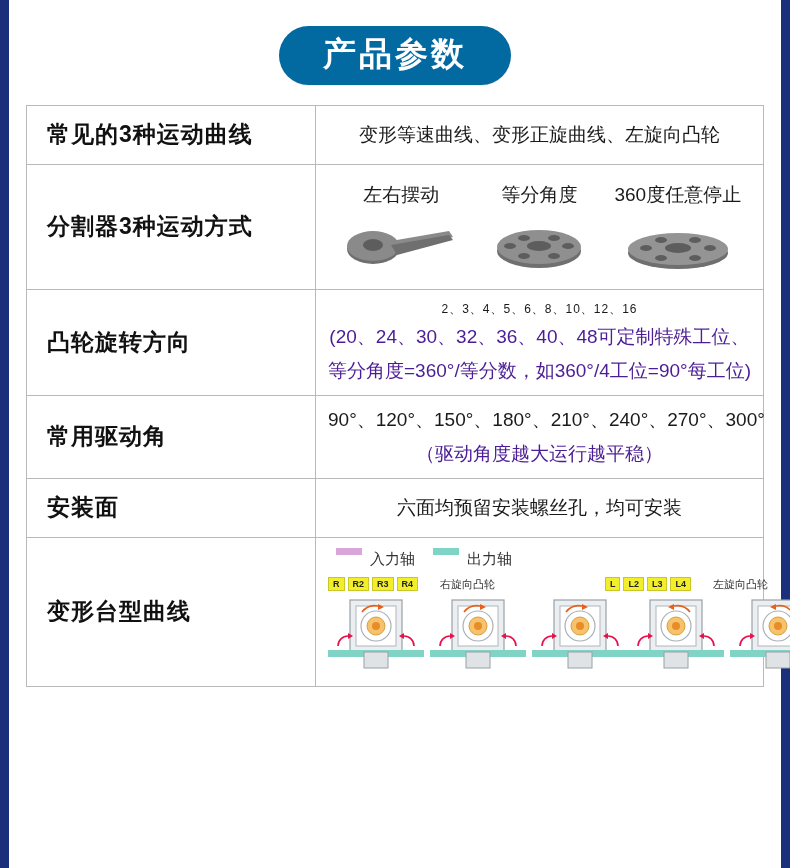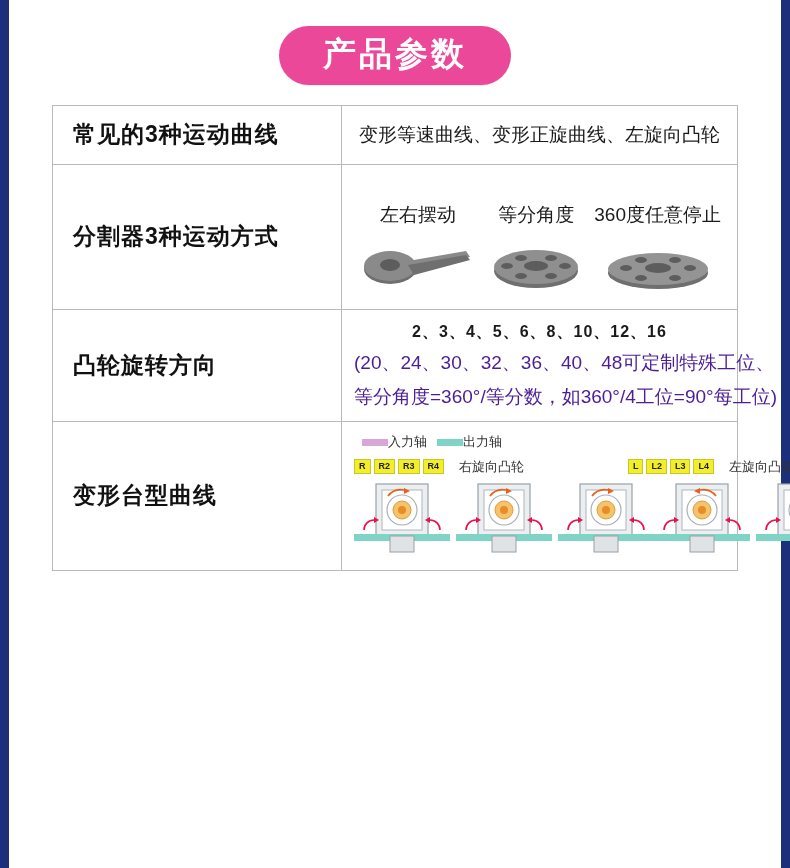--- a/index.html
+++ b/index.html
@@ -26,33 +26,33 @@
   }
   
   .title-wrap {
     display: flex;
     justify-content: center;
     align-items: center;
     padding-top: 26px;
     padding-bottom: 20px;
   }
   .title-pill {
-    background: #ec4899;
+    background: #0369a1;
     color: #ffffff;
     border-radius: 32px;
     padding: 9px 44px 12px 44px;
     font-size: 33px;
     font-weight: bold;
     letter-spacing: 3px;
     line-height: 1.15;
     box-shadow: 0 1px 0 rgba(0,0,0,0.06);
   }
   
   .spec-table {
-    width: 686px;
+    width: 738px;
     margin: 0 auto;
     border-collapse: collapse;
     border: 1px solid #b9b9b9;
     table-layout: fixed;
   }
   .spec-table td {
     border: 1px solid #b9b9b9;
     vertical-align: middle;
     padding: 0;
   }
@@ -93,49 +93,47 @@
     display: flex;
     flex-direction: column;
     align-items: center;
     width: 150px;
   }
   .mode-label {
     font-size: 19px;
     color: #1a1a1a;
     margin-bottom: 6px;
     white-space: nowrap;
-    margin-top: 20px;
   }
   .mode-art {
     height: 56px;
     display: flex;
     align-items: flex-end;
     justify-content: center;
   }
   
   .div-first {
-    font-size: 16px;
+    font-size: 12px;
     letter-spacing: 1px;
-    font-weight: bold;
   }
   
   .cam-cell {
     padding: 8px 6px 14px 6px;
     text-align: left;
   }
   .cam-wrap {
     width: 440px;
     margin: 0 auto;
     position: relative;
   }
   .legend {
     display: flex;
-    align-items: center;
-    gap: 0;
-    font-size: 13px;
+    align-items: flex-start;
+    gap: 8px;
+    font-size: 15px;
     color: #333;
     margin-bottom: 5px;
     padding-left: 8px;
   }
   .legend .swatch {
     display: inline-block;
     width: 26px;
     height: 7px;
     vertical-align: middle;
   }
@@ -158,23 +156,23 @@
     display: inline-block;
     background: #f2ef2a;
     border: 1px solid #c9c62a;
     padding: 1px 4px;
     font-weight: bold;
     color: #222;
     font-size: 9px;
     line-height: 1.2;
   }
   .tag-note {
-    font-size: 13px;
+    font-size: 11px;
     color: #333;
-    margin-left: 12px;
+    margin-left: 19px;
   }
   .units {
     display: flex;
     justify-content: space-between;
   }
   .unit-group {
     display: flex;
     gap: 6px;
   }
   .unit {
@@ -261,22 +259,35 @@
 
       <tr>
         <td class="label-cell">凸轮旋转方向</td>
         <td class="value-cell">
           <span class="line div-first">2、3、4、5、6、8、10、12、16</span>
           <span class="line red">(20、24、30、32、36、40、48可定制特殊工位、</span>
           <span class="line red">等分角度=360°/等分数，如360°/4工位=90°每工位)</span>
         </td>
       </tr>
 
-
-
+      <tr>
+        <td class="label-cell">常用驱动角</td>
+        <td class="value-cell">
+          <span class="line">90°、120°、150°、180°、210°、240°、270°、300°</span>
+          <span class="line red">（驱动角度越大运行越平稳）</span>
+        </td>
+      </tr>
+
+
+      <tr>
+        <td class="label-cell">安装面</td>
+        <td class="value-cell">
+          <span class="line">六面均预留安装螺丝孔，均可安装</span>
+        </td>
+      </tr>
 
       <tr>
         <td class="label-cell">变形台型曲线</td>
         <td class="value-cell cam-cell">
           <div class="cam-wrap">
 
             <div class="legend">
               <span class="swatch sw-in"></span>
               <span class="lg-text">入力轴</span>
               <span class="swatch sw-out"></span>

